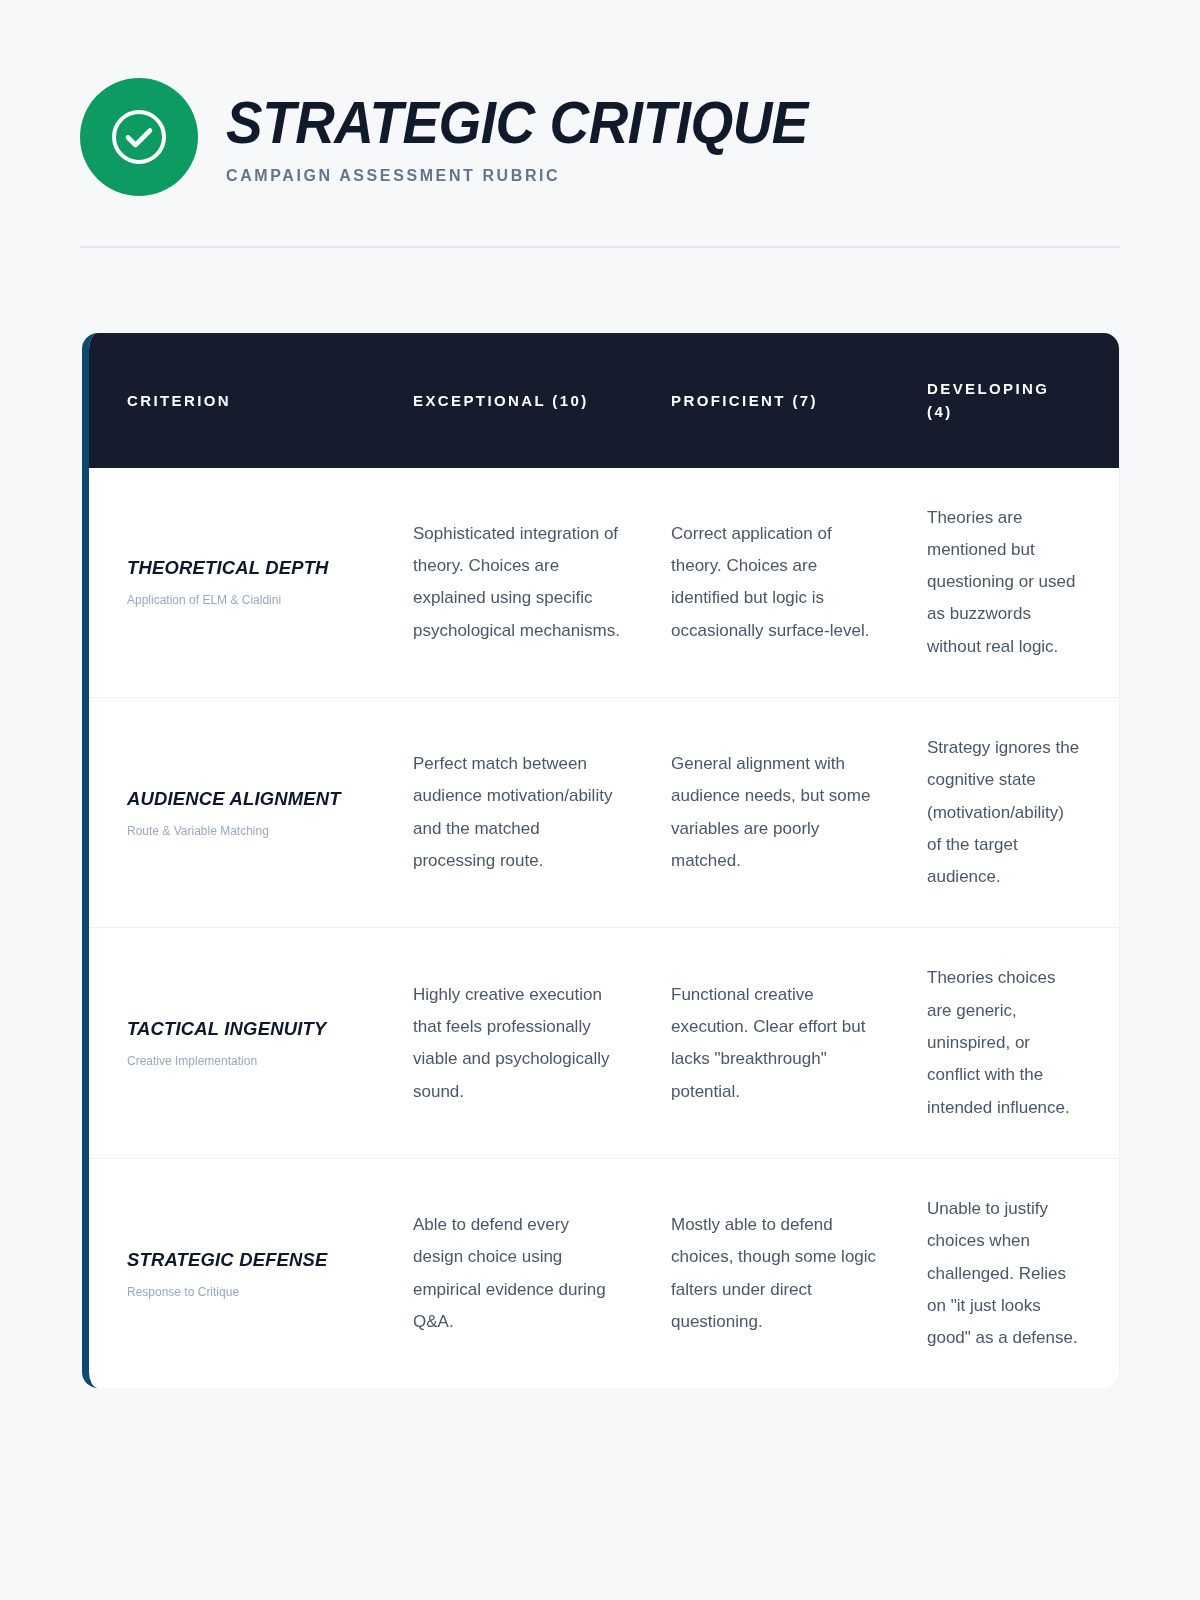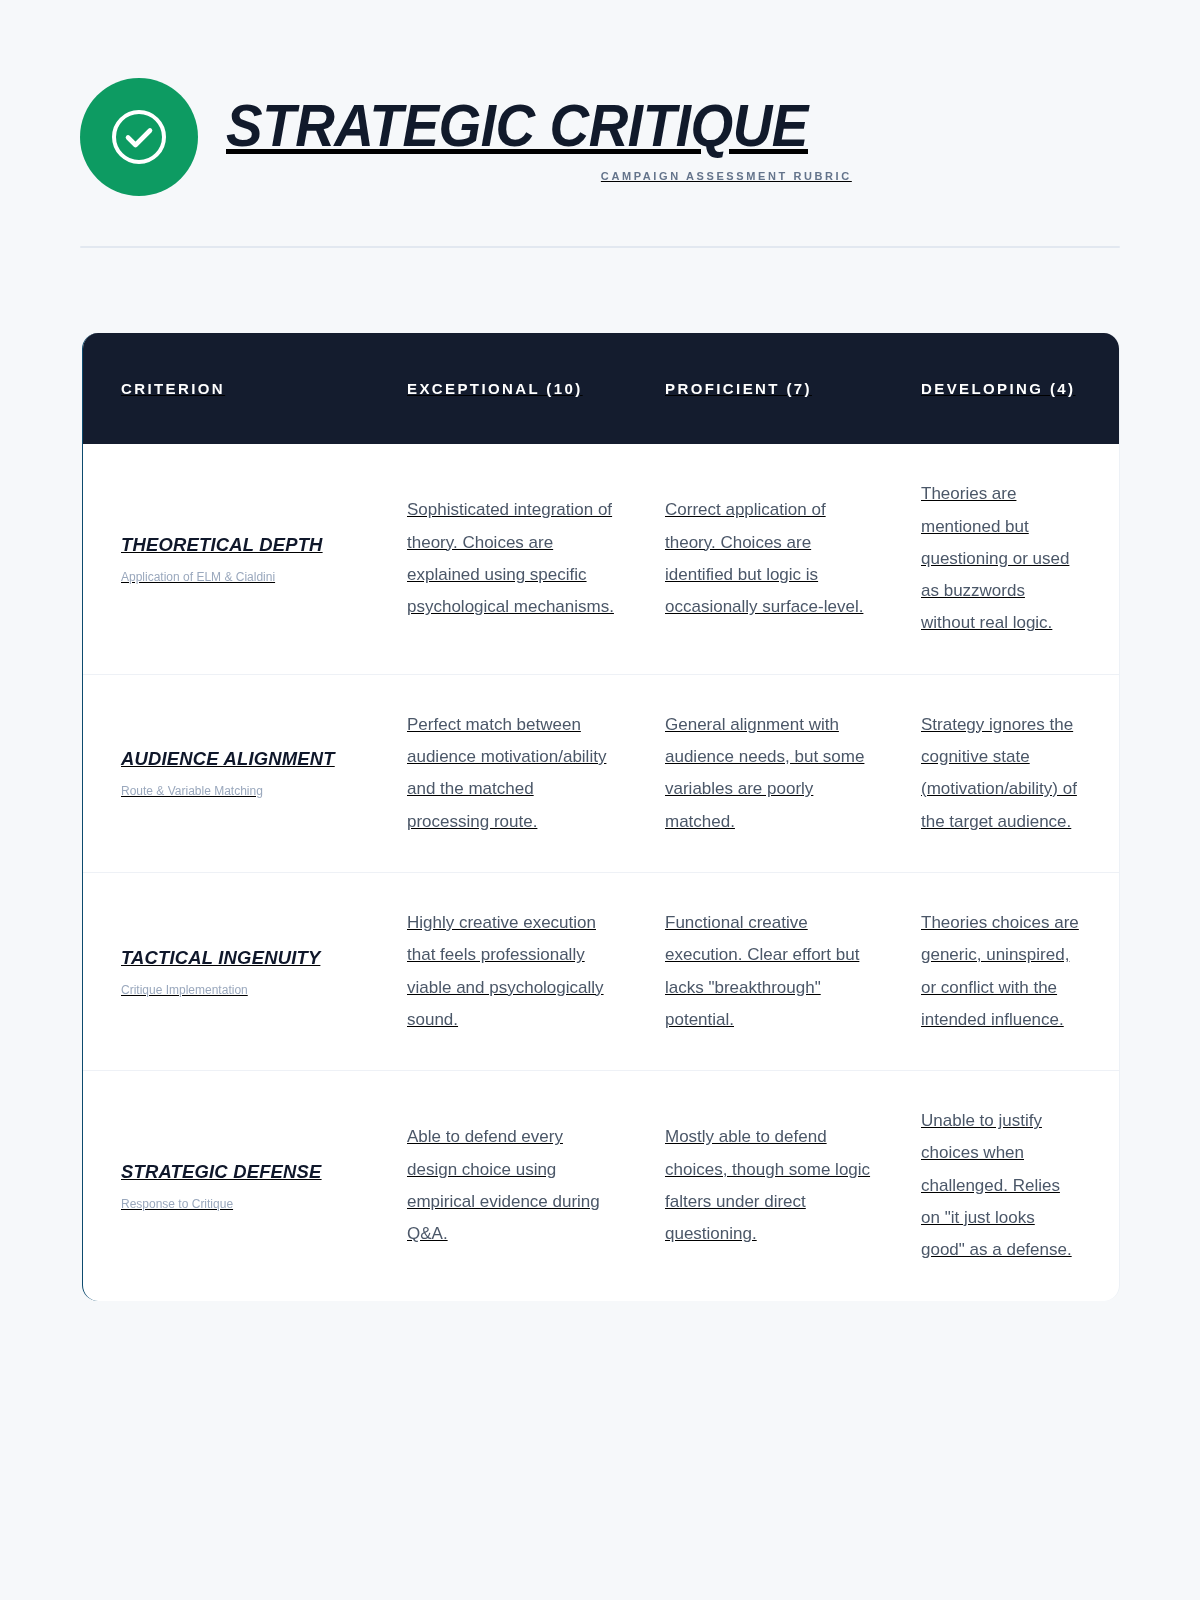--- a/index.html
+++ b/index.html
@@ -12,21 +12,20 @@
     background: #f6f8fa;
     font-family: "Liberation Sans", sans-serif;
     overflow: hidden;
   }
 
   .page {
     position: relative;
     width: 1200px;
     height: 1600px;
     box-sizing: border-box;
-    text-decoration: underline;
   }
 
   
   .header {
     display: flex;
     align-items: center;
     padding: 78px 0 0 80px;
     gap: 28px;
   }
   .logo-badge {
@@ -54,44 +53,43 @@
     font-weight: 700;
     font-style: italic;
     letter-spacing: -0.5px;
     color: #111a2b;
     transform: scaleX(0.93);
     transform-origin: left center;
     white-space: nowrap;
     margin: 0 0 14px 0;
   }
   .app-subtitle {
-    font-size: 11px;
+    font-size: 16px;
     font-weight: 700;
     letter-spacing: 2.6px;
     color: #64748b;
     text-transform: uppercase;
     white-space: nowrap;
     margin: 0;
-    text-align: right;
   }
 
   .header-divider {
     margin: 50px 80px 0 80px;
     height: 2px;
     background: #e2e8f0;
     border-radius: 2px;
   }
 
   
   .table-card {
     margin: 85px 80px 0 82px;
     background: #ffffff;
     border-radius: 16px;
     overflow: hidden;
-    border-left: 1px solid #0c4a6e;
+    border-left: 7px solid #0c4a6e;
     border-right: 1px solid #edf1f6;
   }
 
   .rubric-table {
     width: 100%;
     border-collapse: collapse;
     table-layout: fixed;
   }
 
   .rubric-table thead tr {
@@ -218,21 +216,21 @@
             <p class="level-text">General alignment with audience needs, but some variables are poorly matched.</p>
           </td>
           <td class="cell-level-last">
             <p class="level-text">Strategy ignores the cognitive state (motivation/ability) of the target audience.</p>
           </td>
         </tr>
 
         <tr>
           <td class="cell-criterion">
             <div class="criterion-name">TACTICAL INGENUITY</div>
-            <div class="criterion-sub">Critique Implementation</div>
+            <div class="criterion-sub">Creative Implementation</div>
           </td>
           <td class="cell-level">
             <p class="level-text">Highly creative execution that feels professionally viable and psychologically sound.</p>
           </td>
           <td class="cell-level">
             <p class="level-text">Functional creative execution. Clear effort but lacks "breakthrough" potential.</p>
           </td>
           <td class="cell-level-last">
             <p class="level-text">Theories choices are generic, uninspired, or conflict with the intended influence.</p>
           </td>

